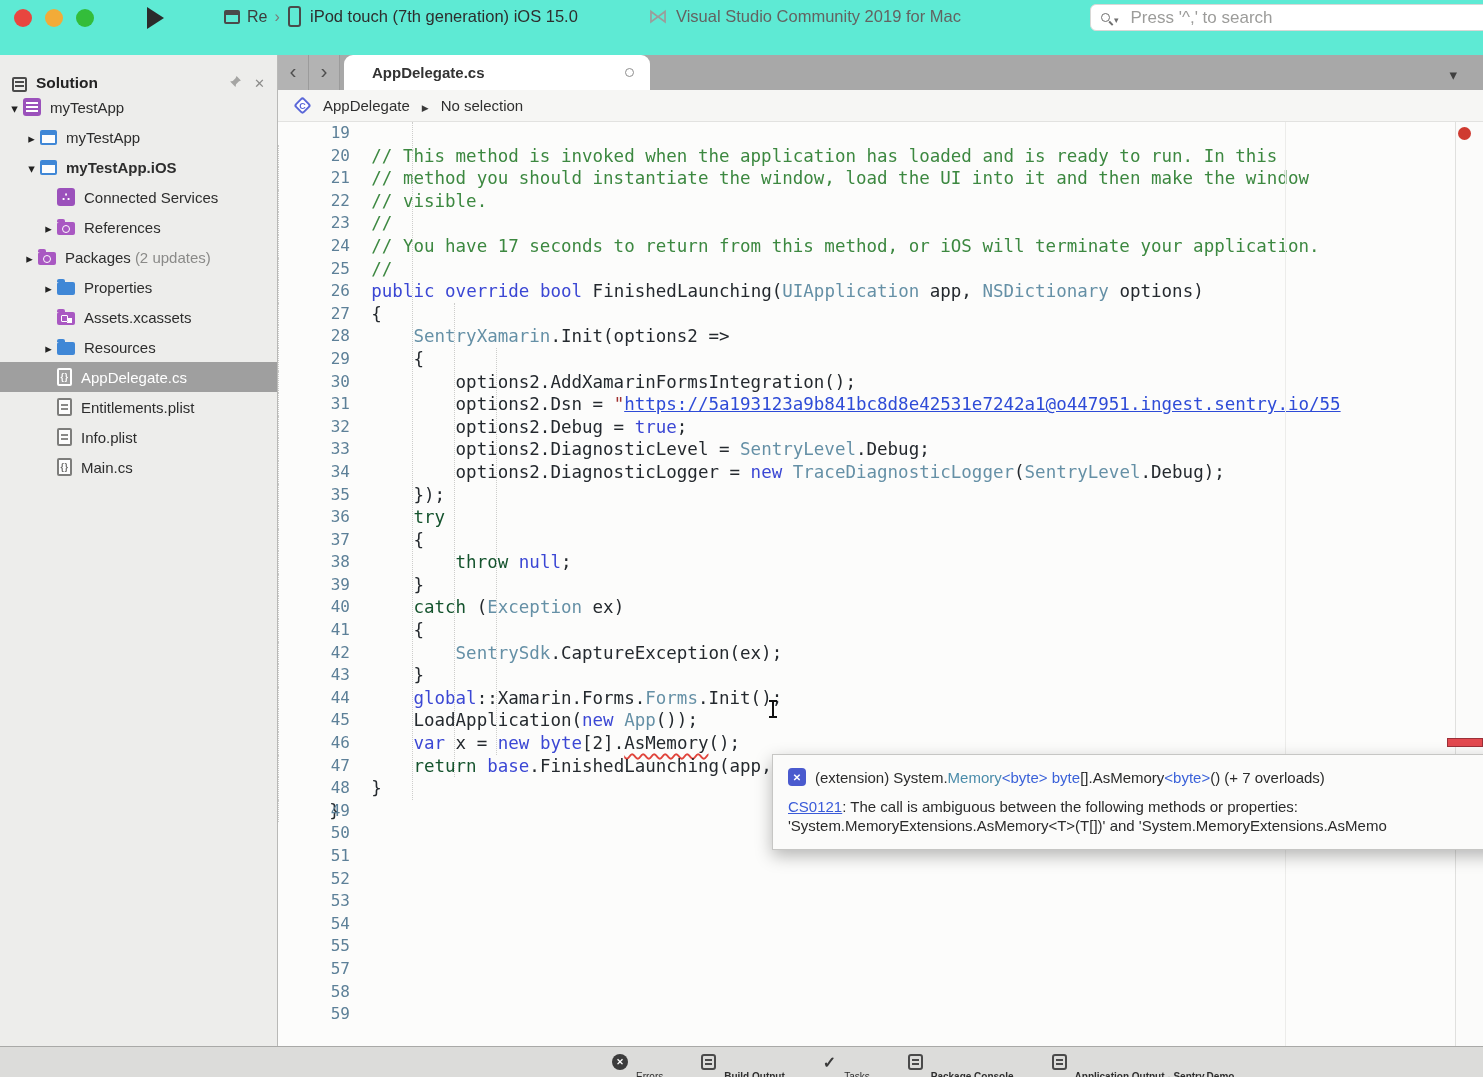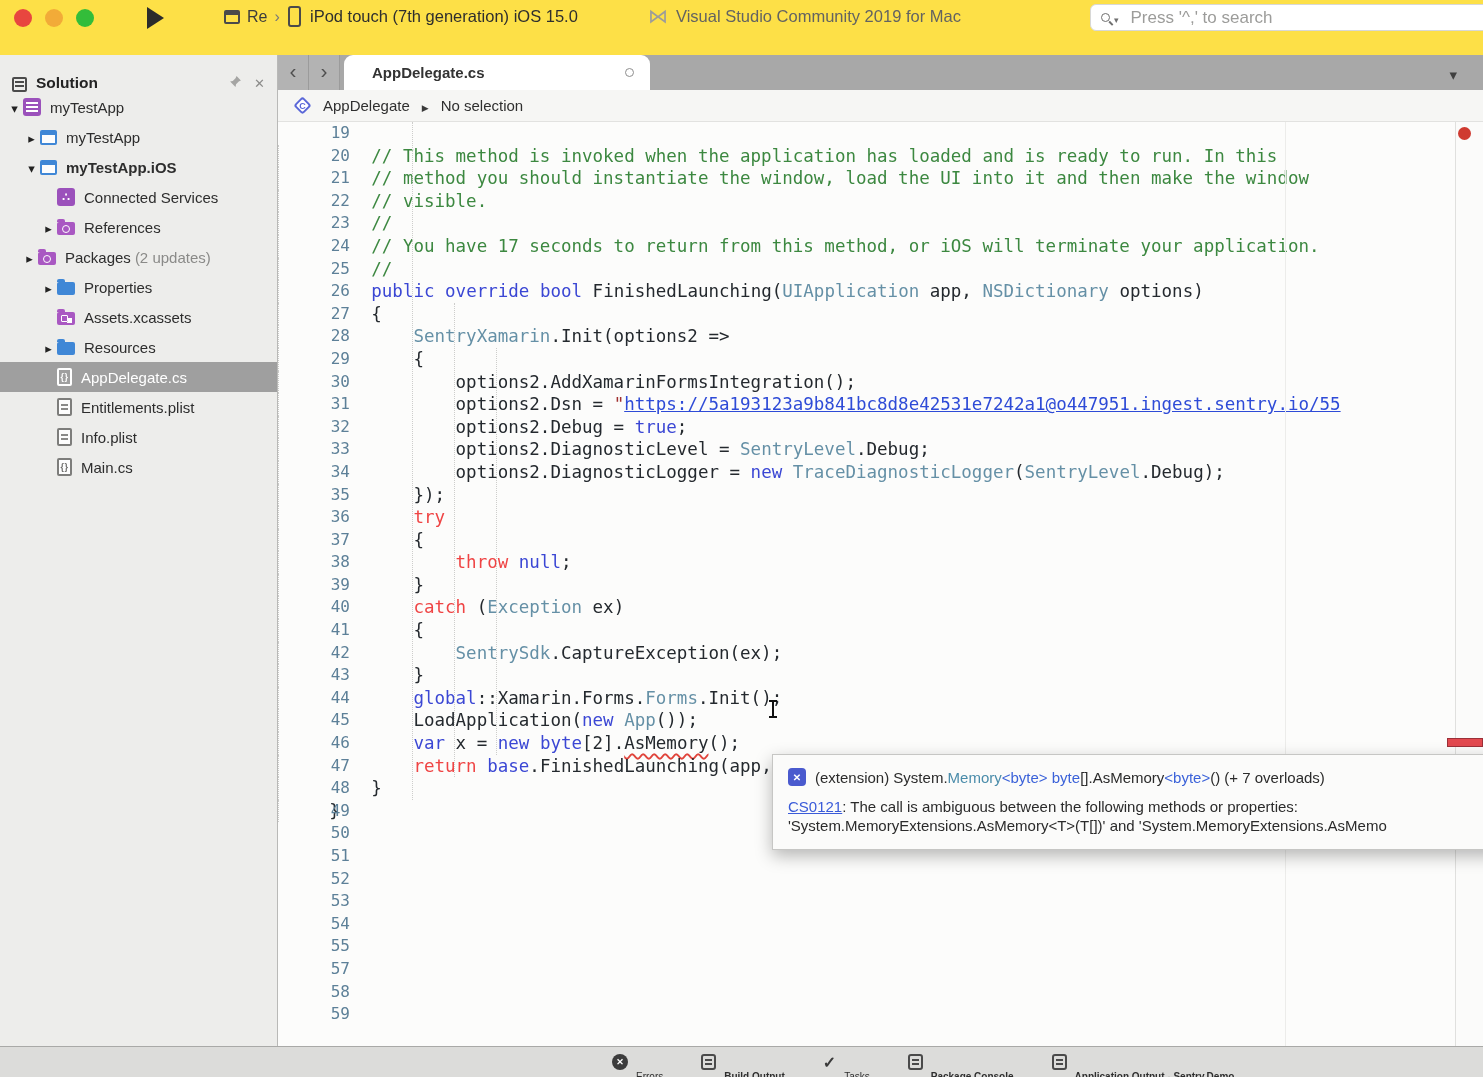--- a/index.html
+++ b/index.html
@@ -1,20 +1,20 @@
 <!DOCTYPE html>
 <html><head>
 <meta charset="utf-8">
 <style>
   * { margin:0; padding:0; box-sizing:border-box; }
   html,body { width:1483px; height:1077px; }
   body { position:relative; overflow:hidden; background:#fff; font-family:"Liberation Sans",sans-serif; }
 
   
-  .titlebar { position:absolute; left:0; top:0; width:100%; height:55px; background:#fde047; }
+  .titlebar { position:absolute; left:0; top:0; width:100%; height:55px; background:#5eead4; }
   .traffic { position:absolute; left:14px; top:9px; display:flex; gap:13px; }
   .tl { width:18px; height:18px; border-radius:50%; display:inline-block; }
   .tl.red { background:#e8463f; } .tl.yellow { background:#f2ab38; } .tl.green { background:#33bd3a; }
   .run-btn { position:absolute; left:147px; top:7px; background:none; border:none; cursor:pointer; }
   .play-icon { display:block; width:0; height:0; border-left:17px solid #2b2b2b; border-top:11px solid transparent; border-bottom:11px solid transparent; }
   .config-sel { position:absolute; left:224px; top:8px; display:flex; align-items:center; gap:7px; font-size:16px; color:#3c3c3c; }
   .win-icon { width:16px; height:14px; border:2px solid #4a4a4a; border-top-width:5px; border-radius:2px; }
   .chev-r::before { content:"›"; color:#7a7a78; font-size:16px; }
   .device-sel { position:absolute; left:288px; top:6px; display:flex; align-items:center; gap:9px; font-size:16.5px; color:#2e2e2e; }
   .phone-icon { width:13px; height:21px; border:2px solid #4a4a4a; border-radius:3px; }
@@ -81,21 +81,21 @@
   .bc-sep::before { content:"▶"; font-size:9px; color:#3a3a3a; }
 
   
   .code-area { position:absolute; left:278px; top:122px; right:0; bottom:31px; background:#fcfcfb; overflow:hidden; }
   .crow { display:flex; height:22.6px; white-space:pre;flex-direction:column; }
   .ln { width:84px; padding-right:12px; text-align:right; font:16px/22.6px "DejaVu Sans Mono",monospace; color:#5d8098; flex:none; }
   .lc { font:17.5px/22.6px "DejaVu Sans Mono",monospace; border-left:1px dotted #cbcbc9; padding-left:8px; color:#24292e; }
   .tk-p { color:#24292e; }
   .tk-c { color:#3c8840; }
   .tk-k { color:#3b47d4; }
-  .tk-q { color:#ef4444; }
+  .tk-q { color:#14532d; }
   .tk-t { color:#6590a6; }
   .tk-s { color:#a03030; }
   .tk-l { color:#2e4bd7; text-decoration:underline; }
   .tk-e { color:#24292e; text-decoration-line:underline; text-decoration-style:wavy; text-decoration-color:#e0443b; text-decoration-thickness:1.5px; text-underline-offset:4px; }
   .guide { position:absolute; width:0; border-left:1px dotted #cdcdcb; }
   .g1 { left:134px; top:0; height:678px; }
   .g2 { left:176px; top:181px; height:474px; }
   .g3 { left:218px; top:226px; height:407px; }
   .ruler { position:absolute; left:1007px; top:0; bottom:0; width:1px; background:#ececea; }
   .scrollcol { position:absolute; right:0; top:0; bottom:0; width:28px; background:#fbfbfa; border-left:1px solid #e0e0de; }

